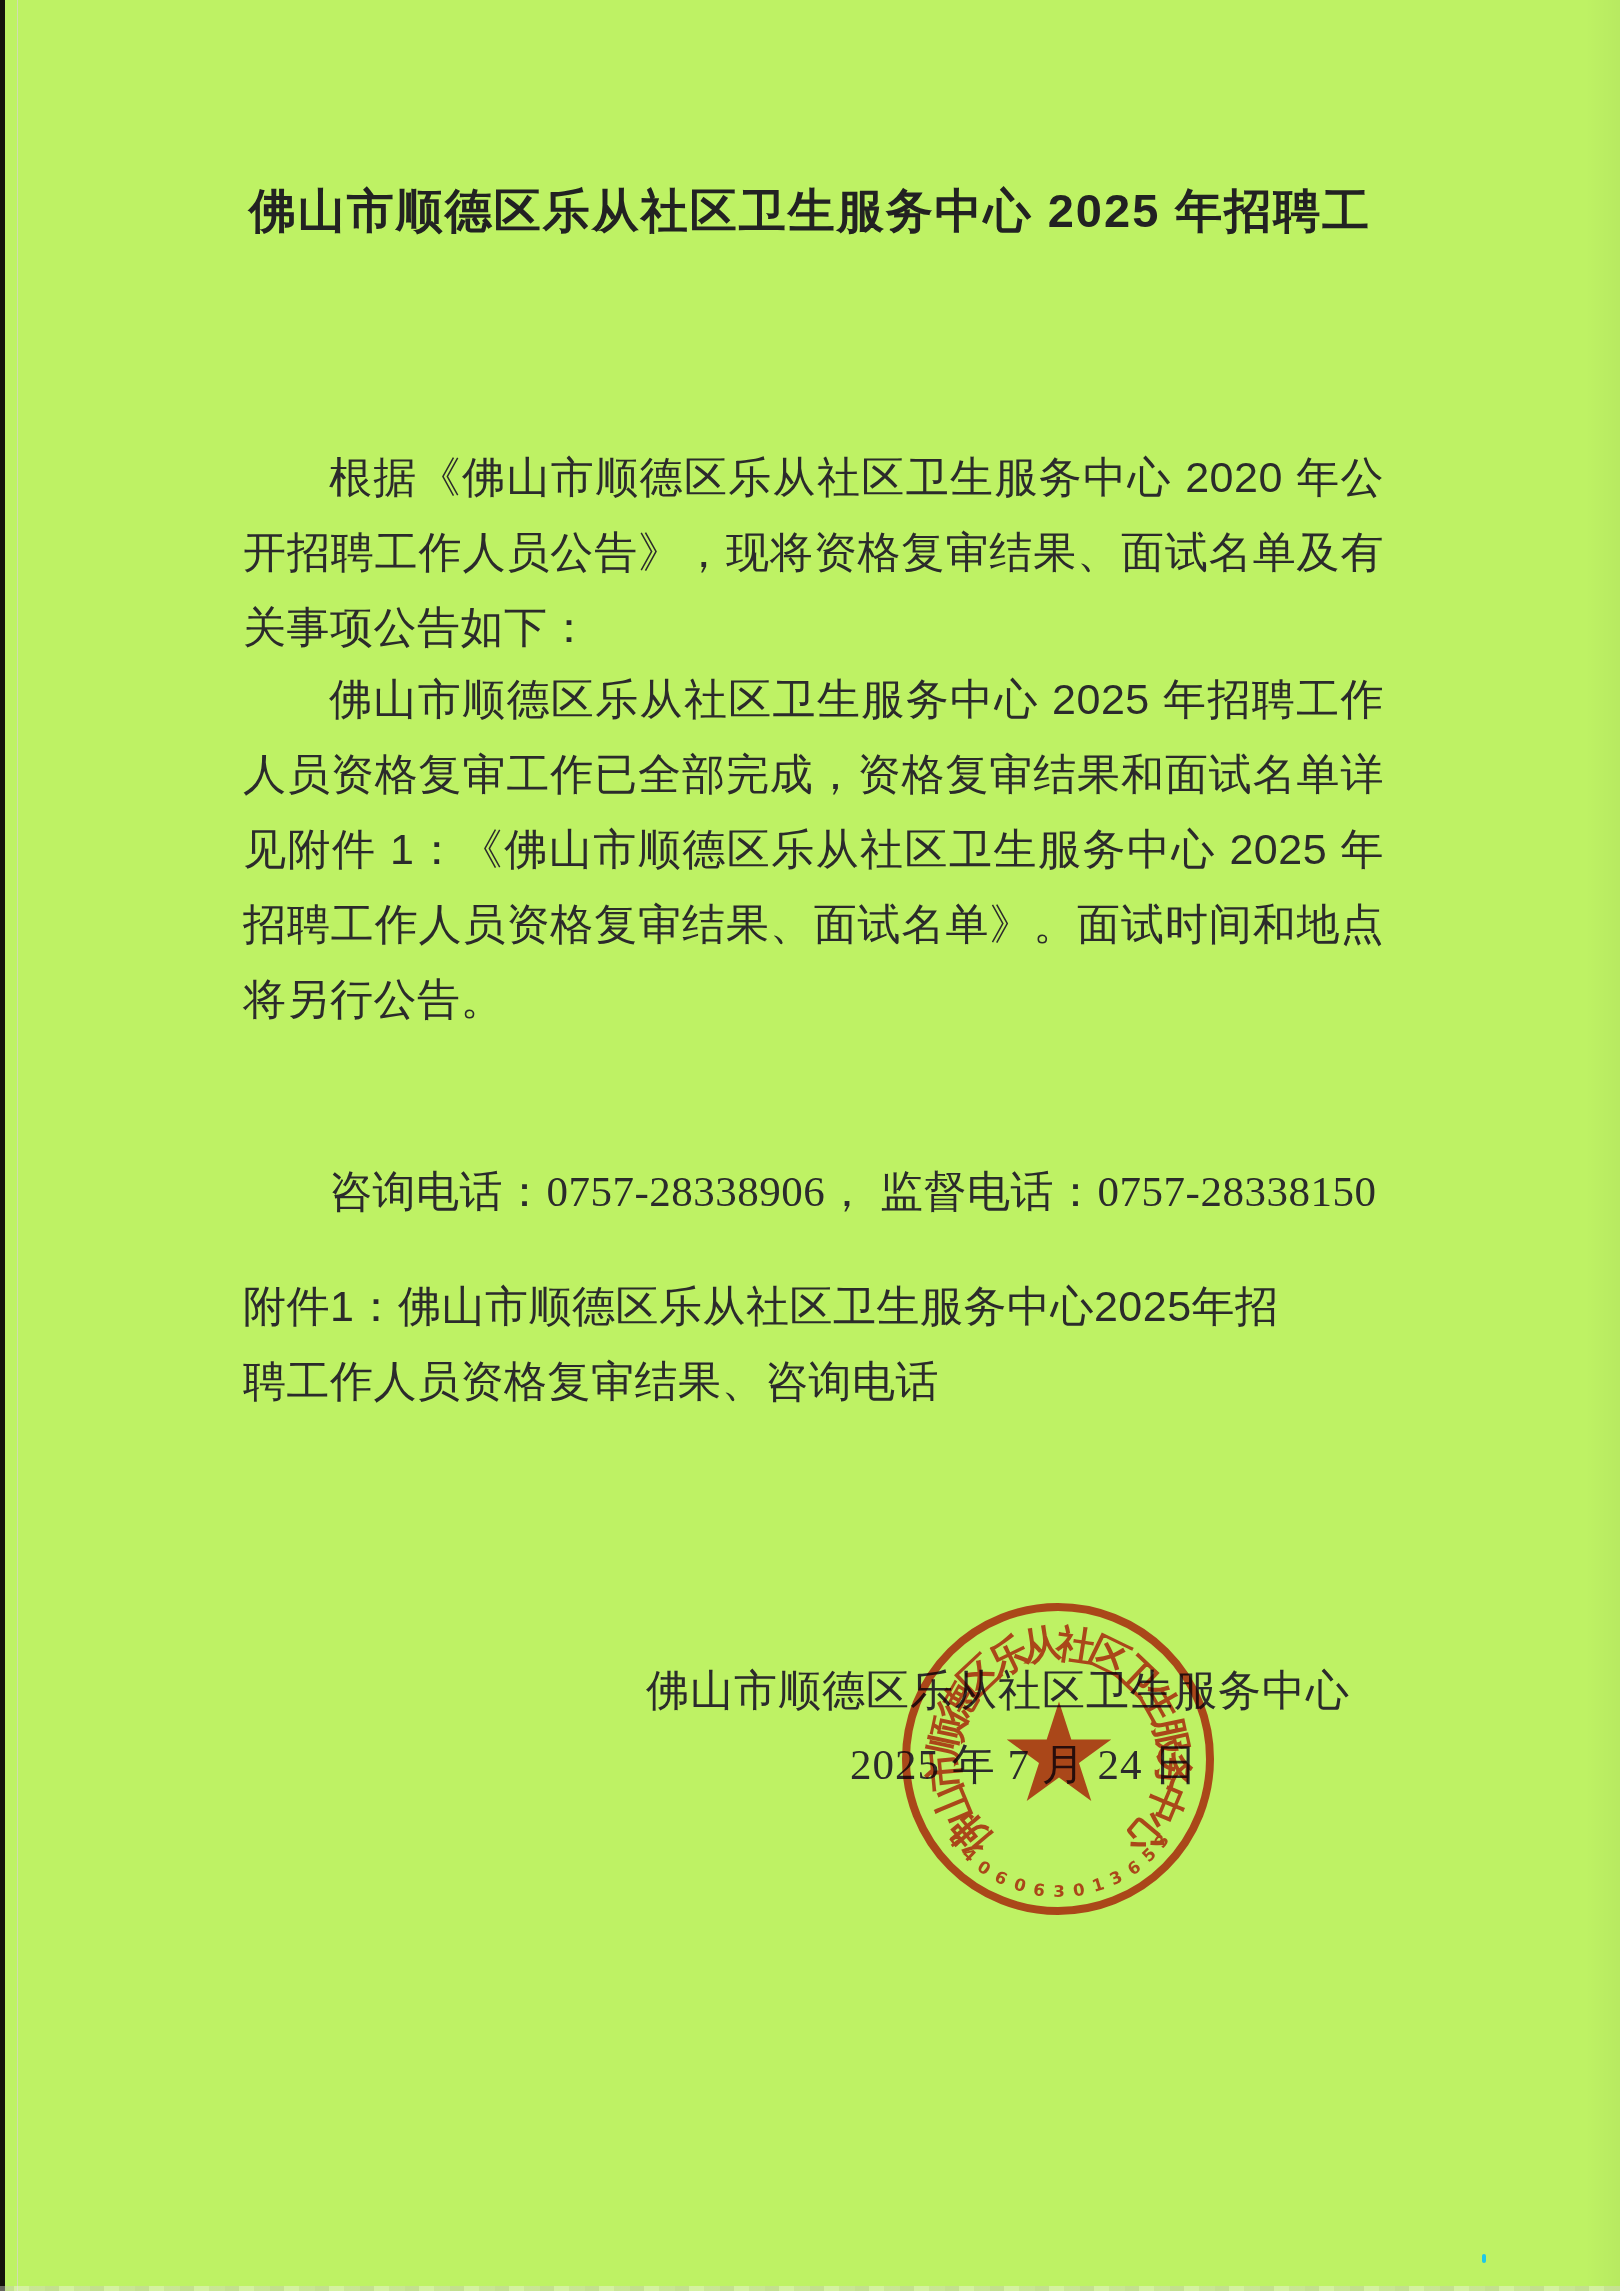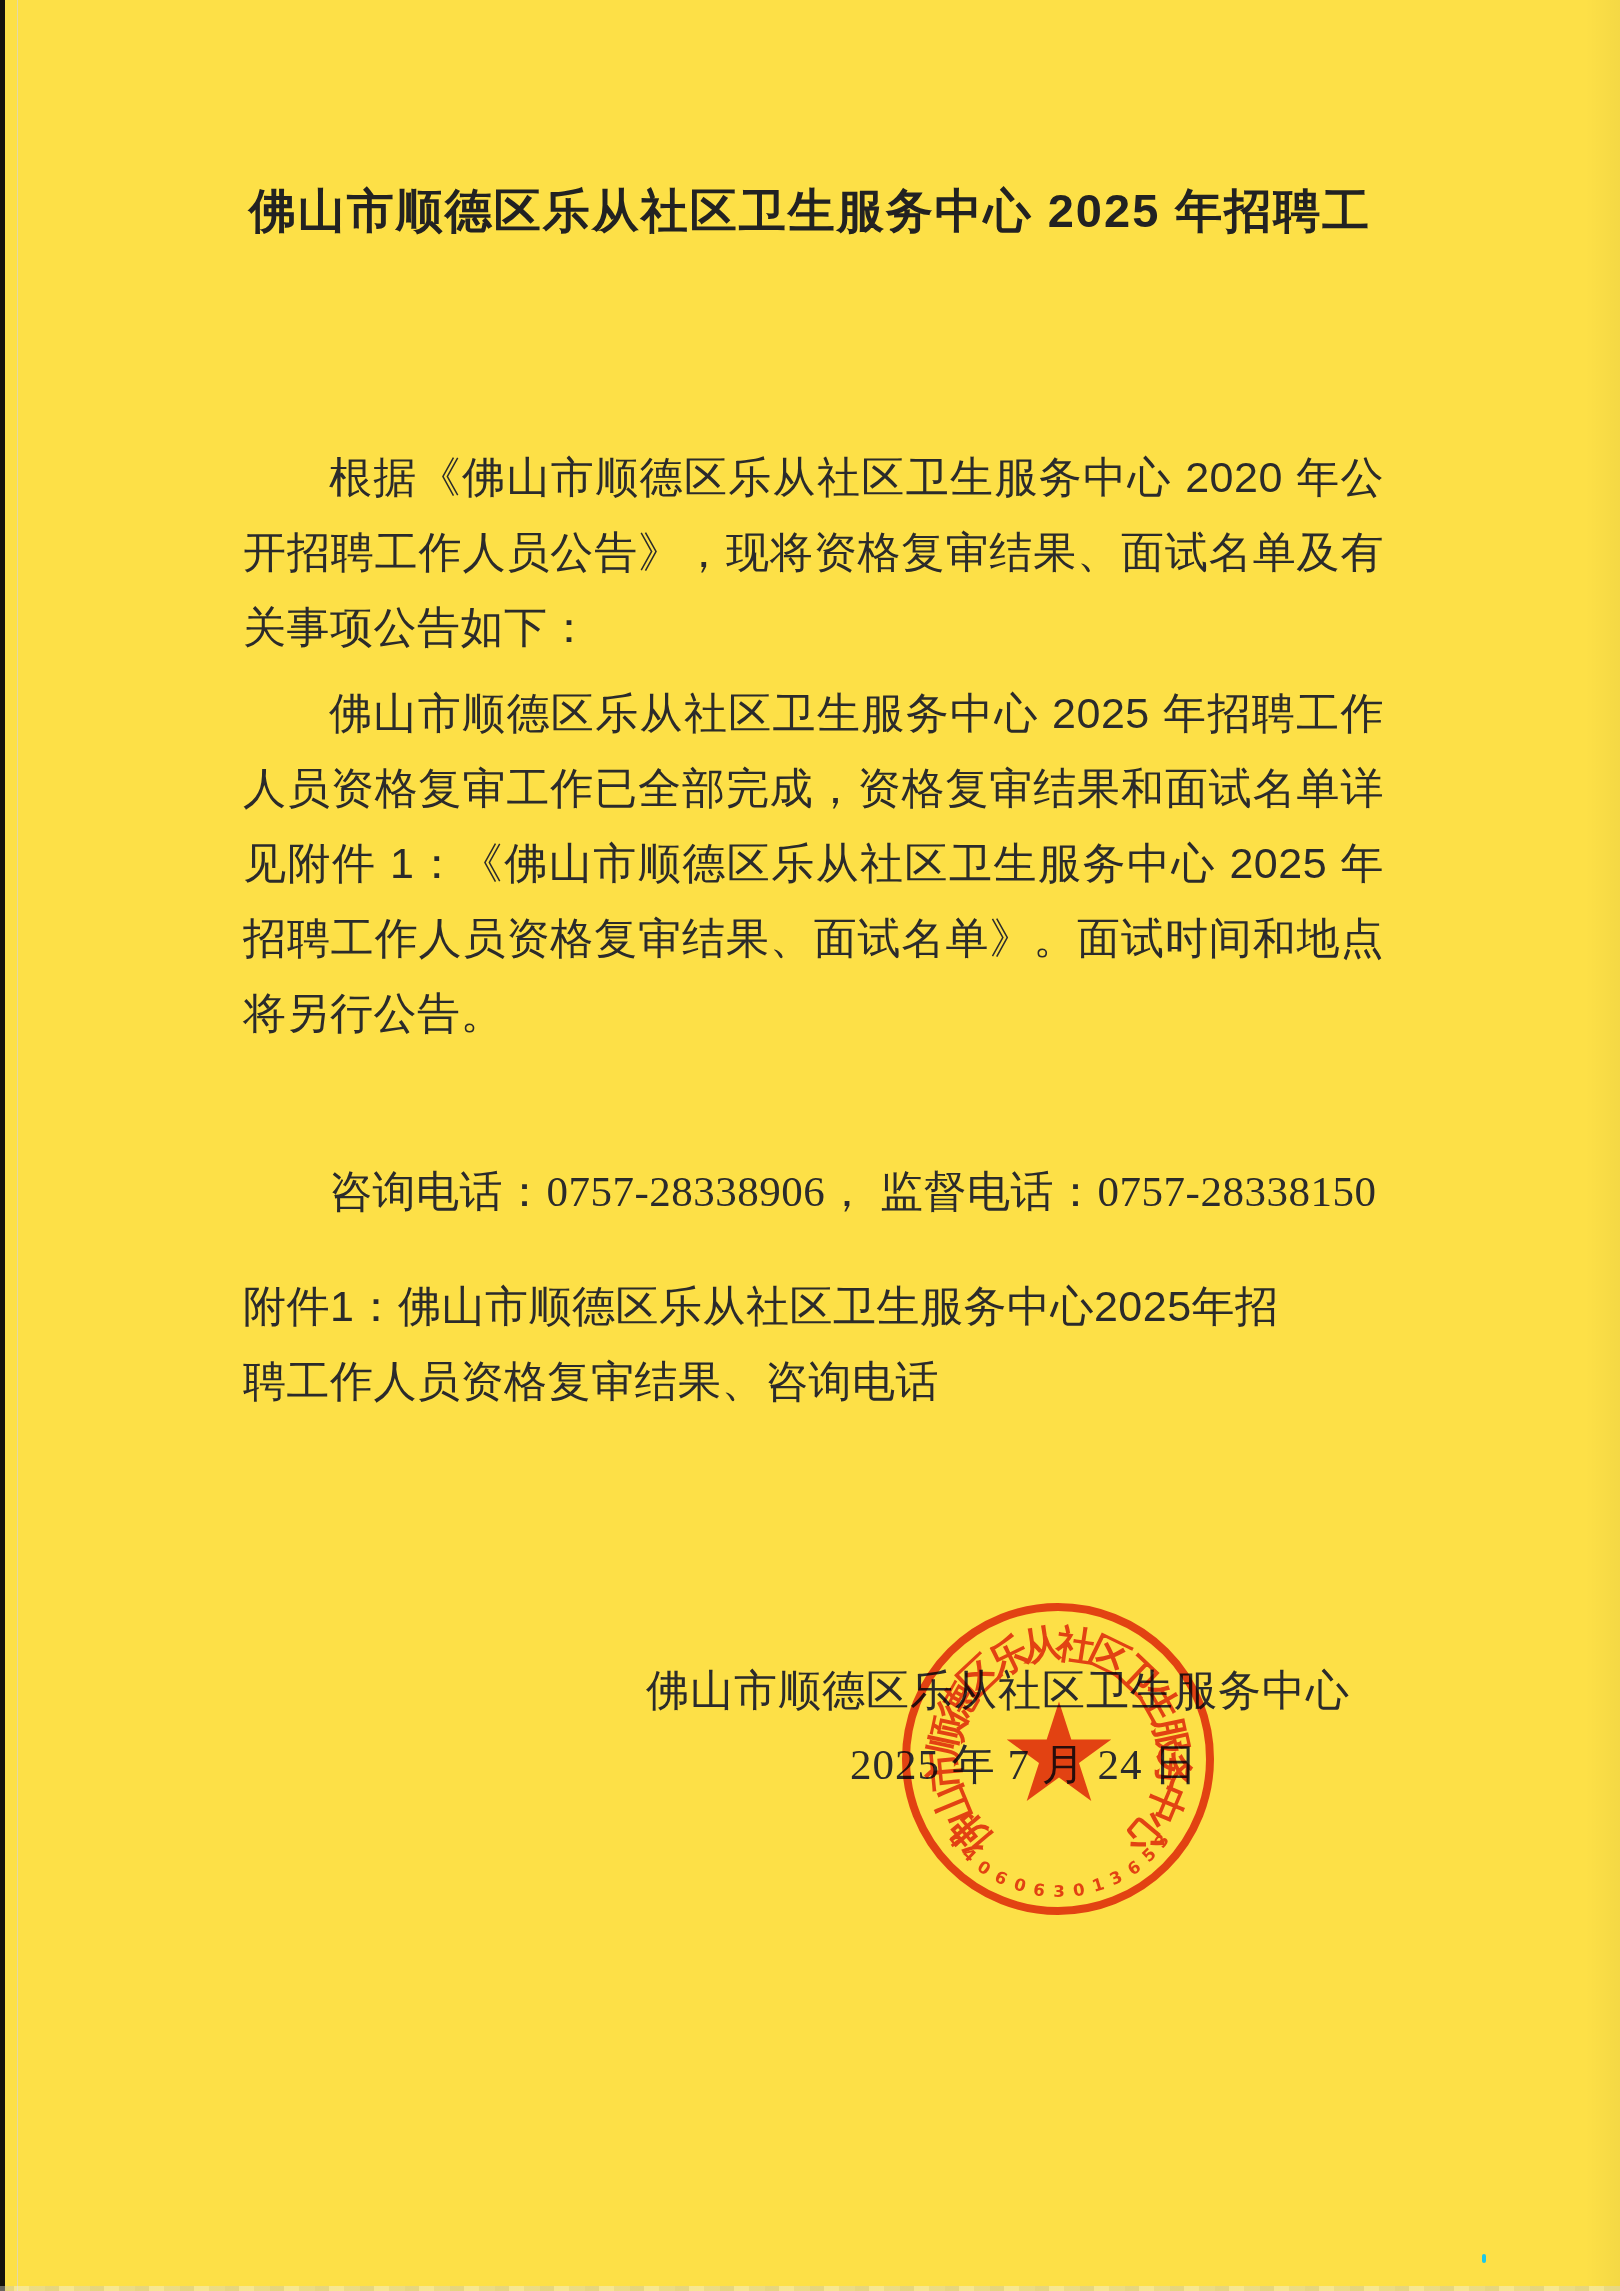--- a/index.html
+++ b/index.html
@@ -1,19 +1,19 @@
 <!DOCTYPE html>
 <html><head>
 <meta charset="utf-8">
 <style>
   html,body{margin:0;padding:0;background:#e9e9e9;}
   .page{
     position:relative;
     width:1620px;height:2292px;
-    background:#fde047;
+    background:#bef264;
     overflow:hidden;
     font-family:"Liberation Sans","DejaVu Sans",sans-serif;
     color:#2b2b2b;
   }
   
   .edge-left{position:absolute;left:0;top:0;width:4.9px;height:100%;background:#15130c;}
   .edge-left-line{position:absolute;left:16.7px;top:0;width:1px;height:100%;background:#d8d5ce;opacity:.7;}
   .edge-bottom{position:absolute;left:0;bottom:0;width:100%;height:5.9px;opacity:.45;
     background:repeating-linear-gradient(90deg,#c9c9c2 0 13.7px,#efefea 13.7px 29px,#d6d6cf 29px 45px);}
   .edge-right-shade{position:absolute;right:0;top:0;width:35px;height:100%;background:linear-gradient(90deg,rgba(0,0,0,0),rgba(0,0,0,.035));}
@@ -25,21 +25,21 @@
     text-align:center;font-size:47px;font-weight:700;color:#222;
     line-height:101px;letter-spacing:2px;
   }
   .body-text{
     position:absolute;left:243px;width:1141px;
     font-size:43px;line-height:75px;letter-spacing:0.5px;
     text-align:justify;color:#2b2b2b;
   }
   .indent{text-indent:2em;}
   .p-intro{top:440px;}
-  .p-result{top:676px;}
+  .p-result{top:662px;}
   .p-contact{top:1154px;white-space:nowrap;text-align:left;font-family:Liberation Serif, serif;}
   .attachment{
     position:absolute;left:243px;top:1269px;width:1141px;
     font-size:43px;line-height:75px;letter-spacing:0.5px;text-align:left;color:#2b2b2b;
   }
   .sig-line{position:absolute;white-space:nowrap;font-size:43px;line-height:75px;letter-spacing:1px;color:#2b2b2b;transform:translateX(-50%);}
   .sig-org{left:998px;top:1653px;}
   .sig-date{left:1024px;top:1727px;font-family:"Liberation Serif","DejaVu Serif",serif;}
 
   

